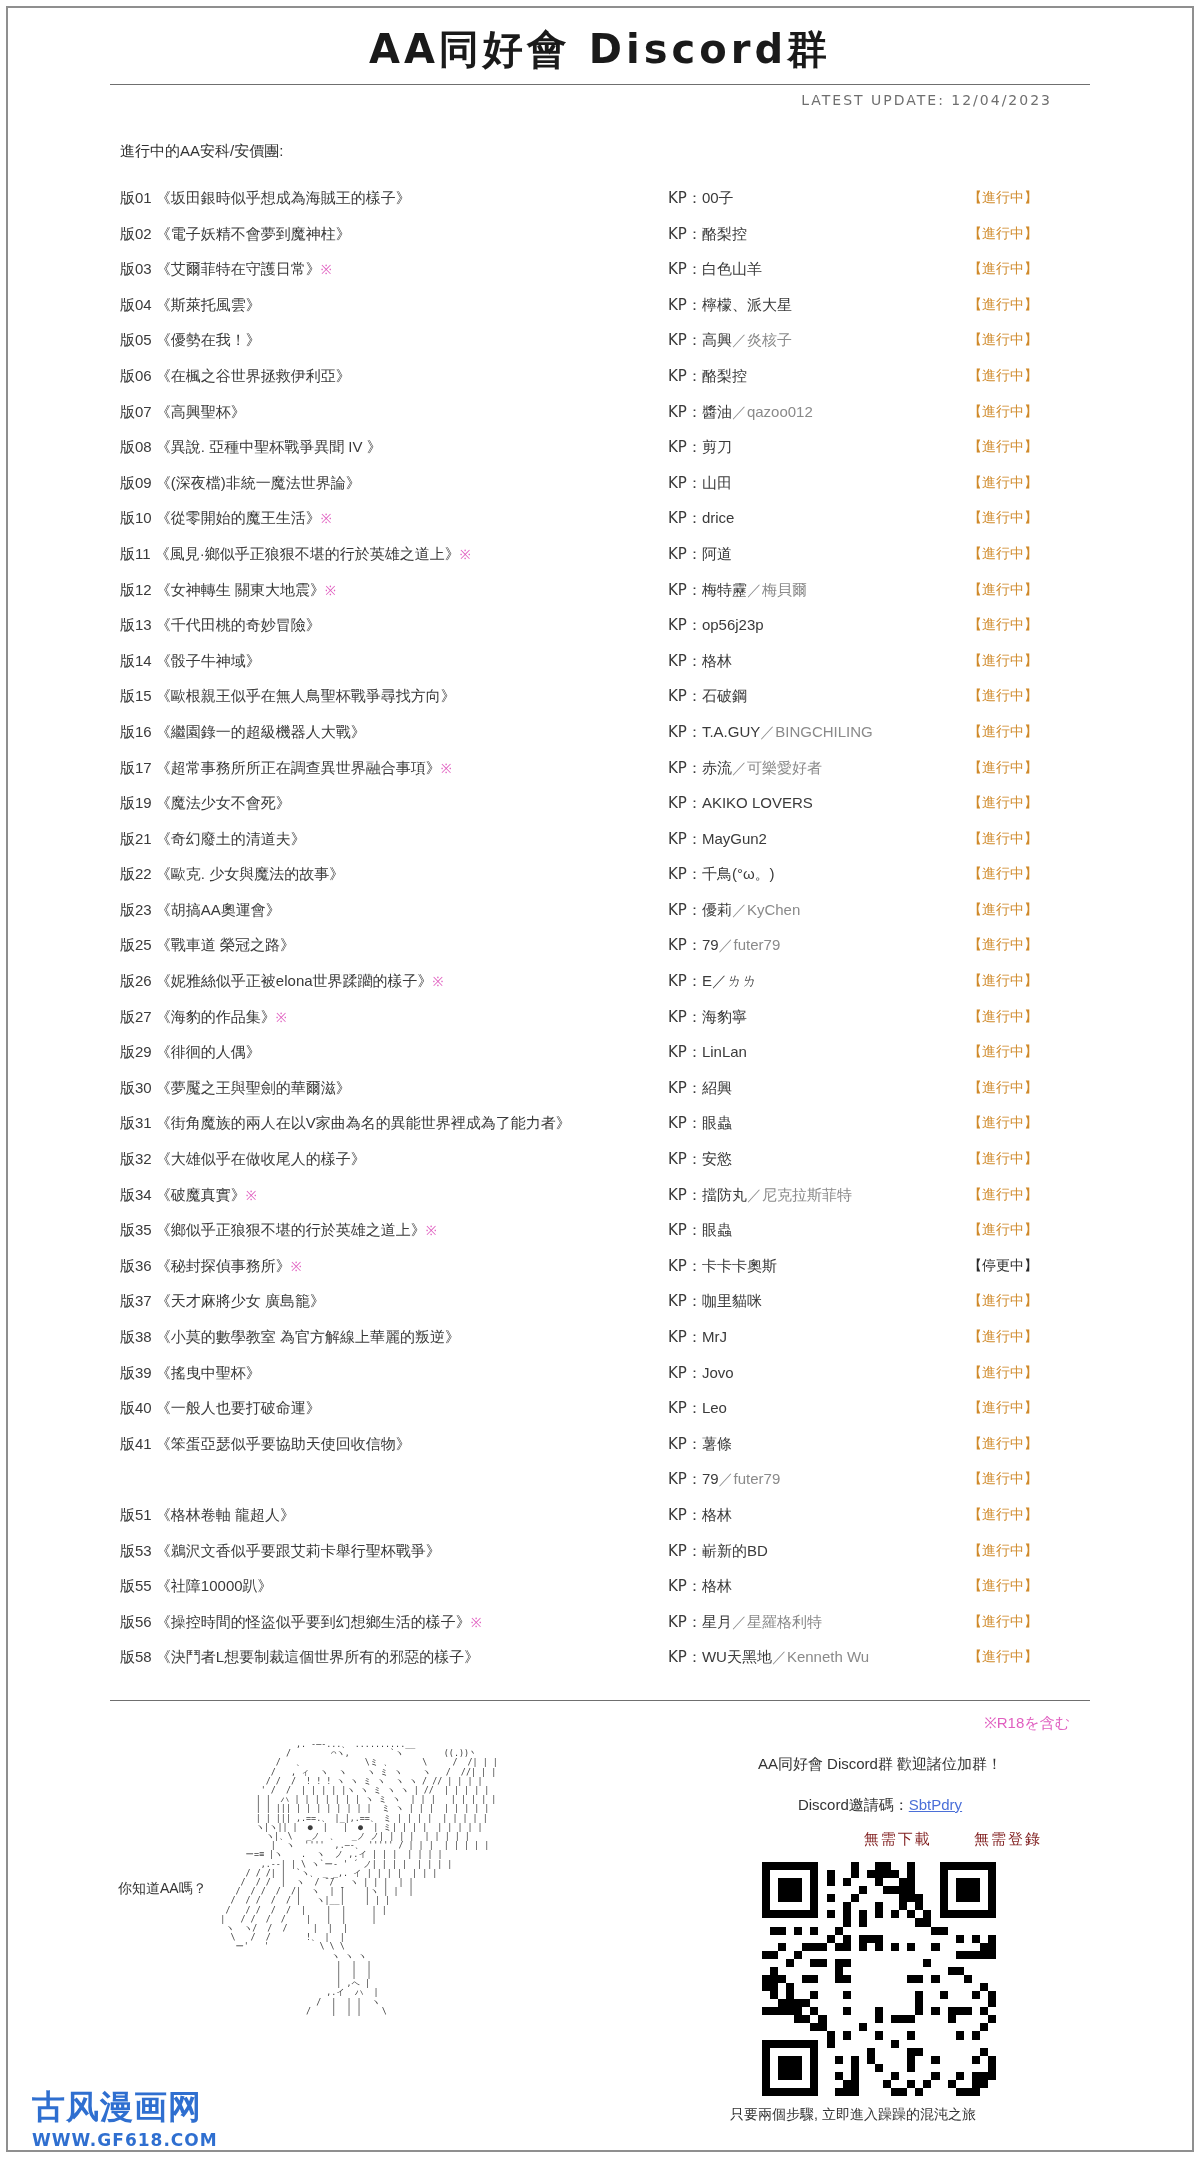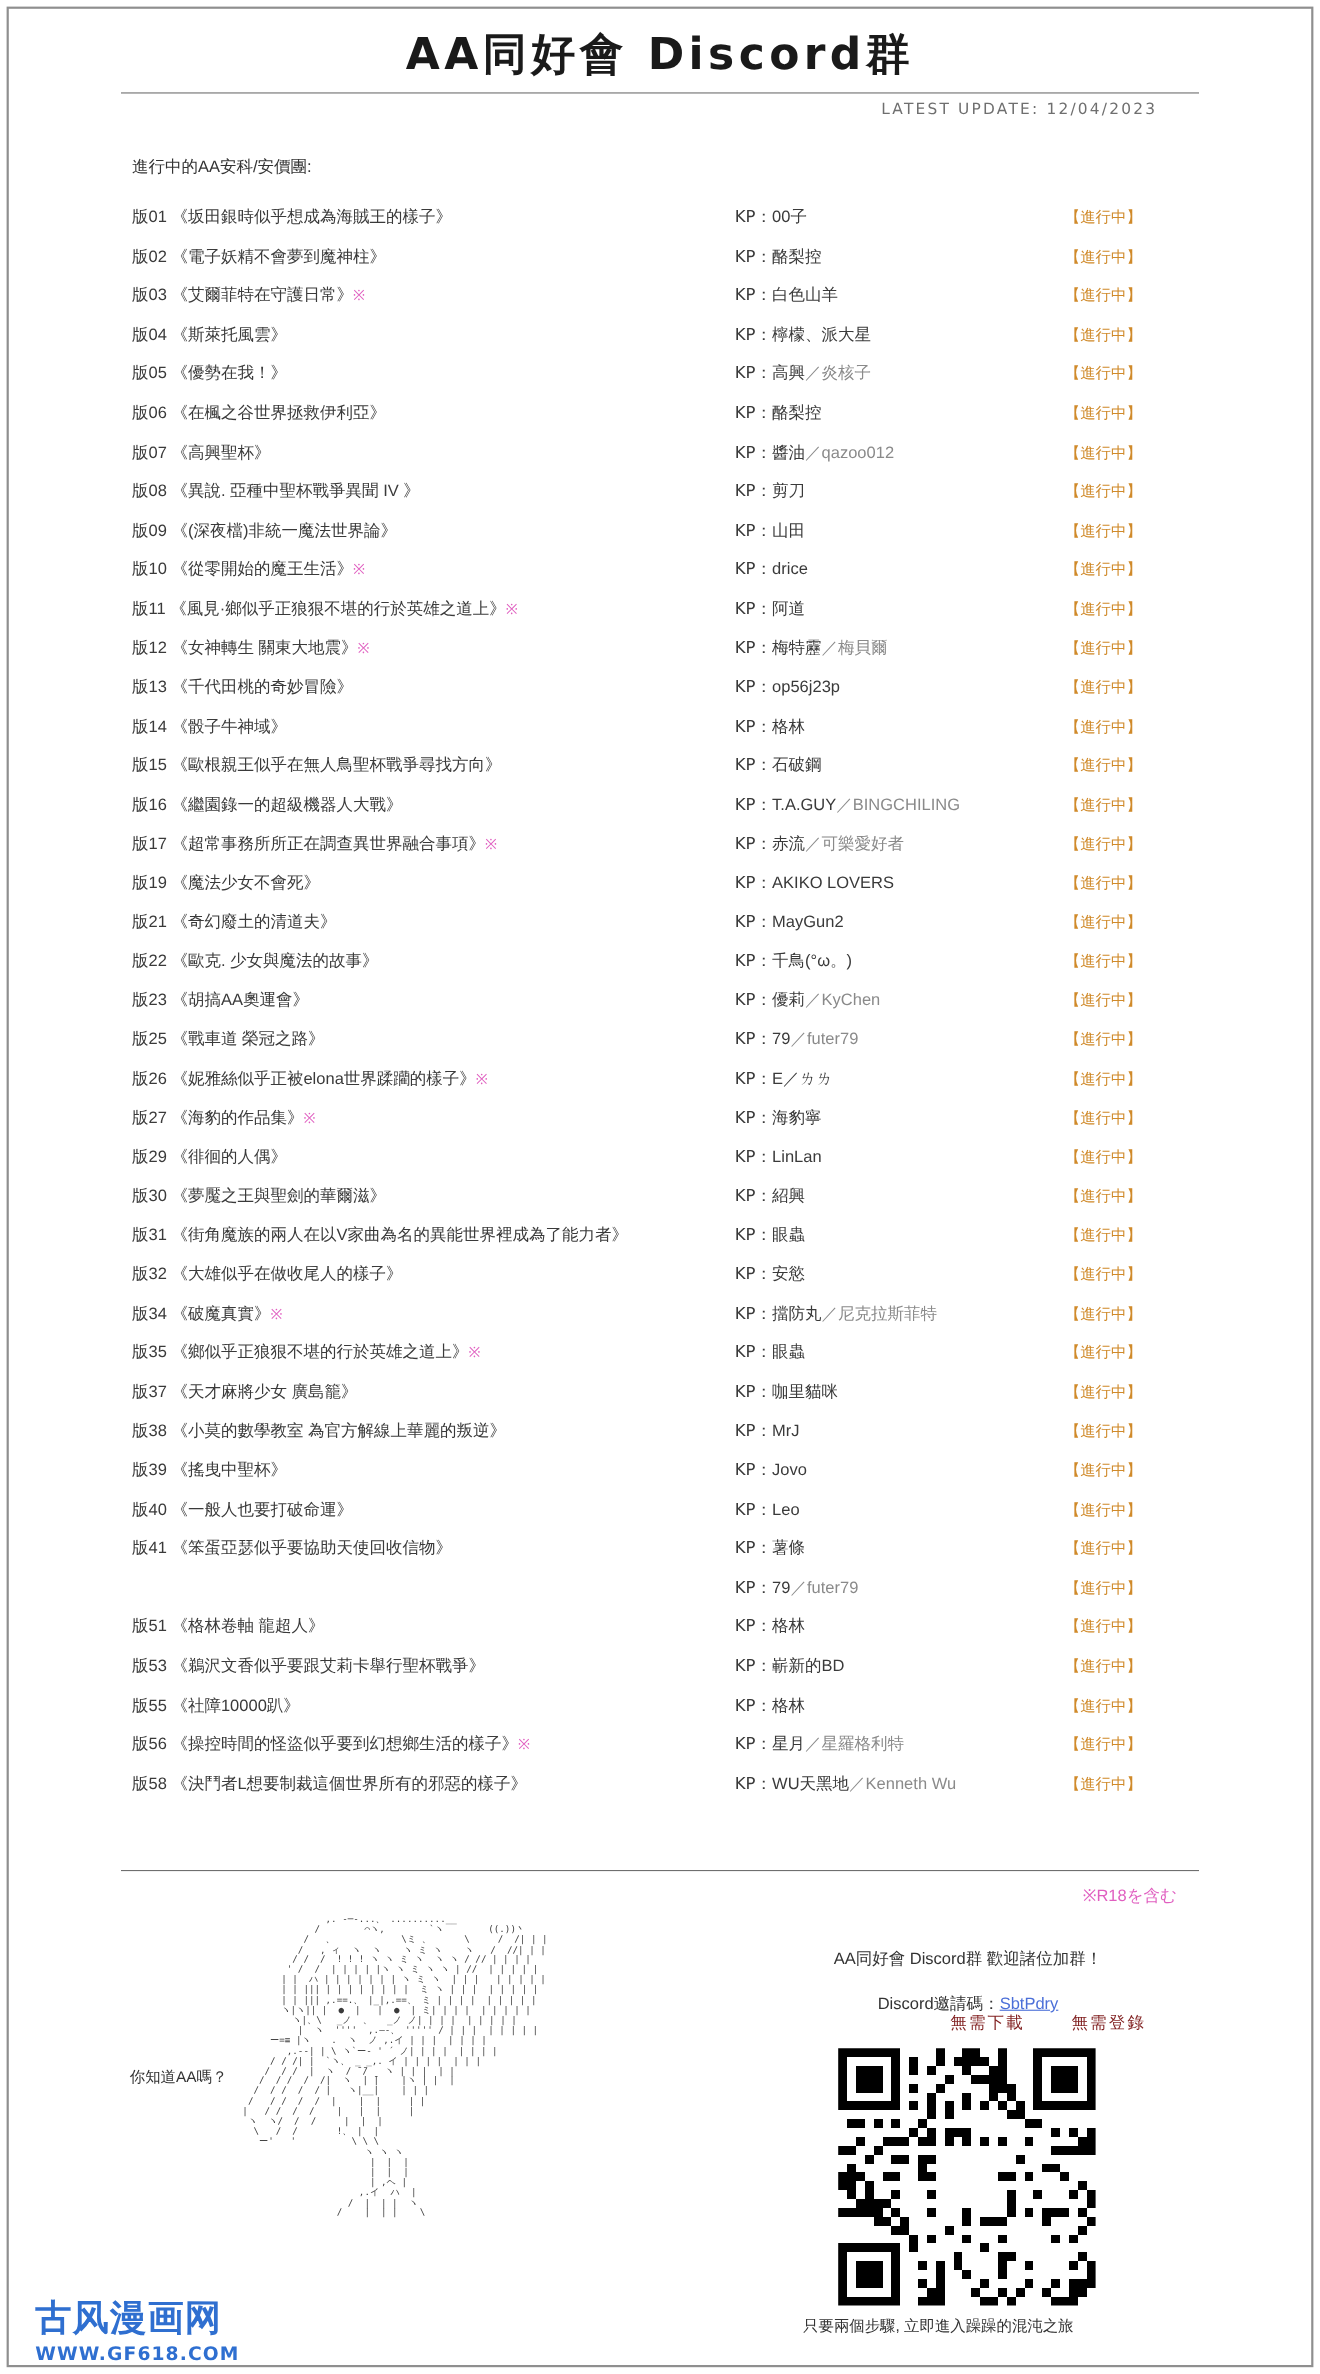--- a/index.html
+++ b/index.html
@@ -137,21 +137,20 @@
     color: #e05fc0;
   }
   .invite-block {
     position: absolute;
     left: 700px;
     top: 1755px;
     width: 360px;
     text-align: center;
     font-size: 15px;
     color: #333;
-    margin-top: 16px;
   }
   .invite-block .line2 {
     margin-top: 22px;
   }
   .invite-link {
     color: #4b6fd8;
     text-decoration: underline;
   }
   .steps {
     position: absolute;
@@ -383,20 +382,25 @@
       </div>
       <div class="row">
         <div class="ver"><span class="num">版34</span><span> </span><span class="tname">《破魔真實》</span><span class="star">※</span></div>
         <div class="kp"><span class="lbl">KP：</span><span>擋防丸</span><span class="alt">／尼克拉斯菲特</span></div>
         <div class="status">【進行中】</div>
       </div>
       <div class="row">
         <div class="ver"><span class="num">版35</span><span> </span><span class="tname">《鄉似乎正狼狠不堪的行於英雄之道上》</span><span class="star">※</span></div>
         <div class="kp"><span class="lbl">KP：</span><span>眼蟲</span></div>
         <div class="status">【進行中】</div>
+      </div>
+      <div class="row">
+        <div class="ver"><span class="num">版36</span><span> </span><span class="tname">《秘封探偵事務所》</span><span class="star">※</span></div>
+        <div class="kp"><span class="lbl">KP：</span><span>卡卡卡奧斯</span></div>
+        <div class="status halted">【停更中】</div>
       </div>
       <div class="row">
         <div class="ver"><span class="num">版37</span><span> </span><span class="tname">《天才麻將少女 廣島籠》</span></div>
         <div class="kp"><span class="lbl">KP：</span><span>咖里貓咪</span></div>
         <div class="status">【進行中】</div>
       </div>
       <div class="row">
         <div class="ver"><span class="num">版38</span><span> </span><span class="tname">《小莫的數學教室 為官方解線上華麗的叛逆》</span></div>
         <div class="kp"><span class="lbl">KP：</span><span>MrJ</span></div>
         <div class="status">【進行中】</div>

